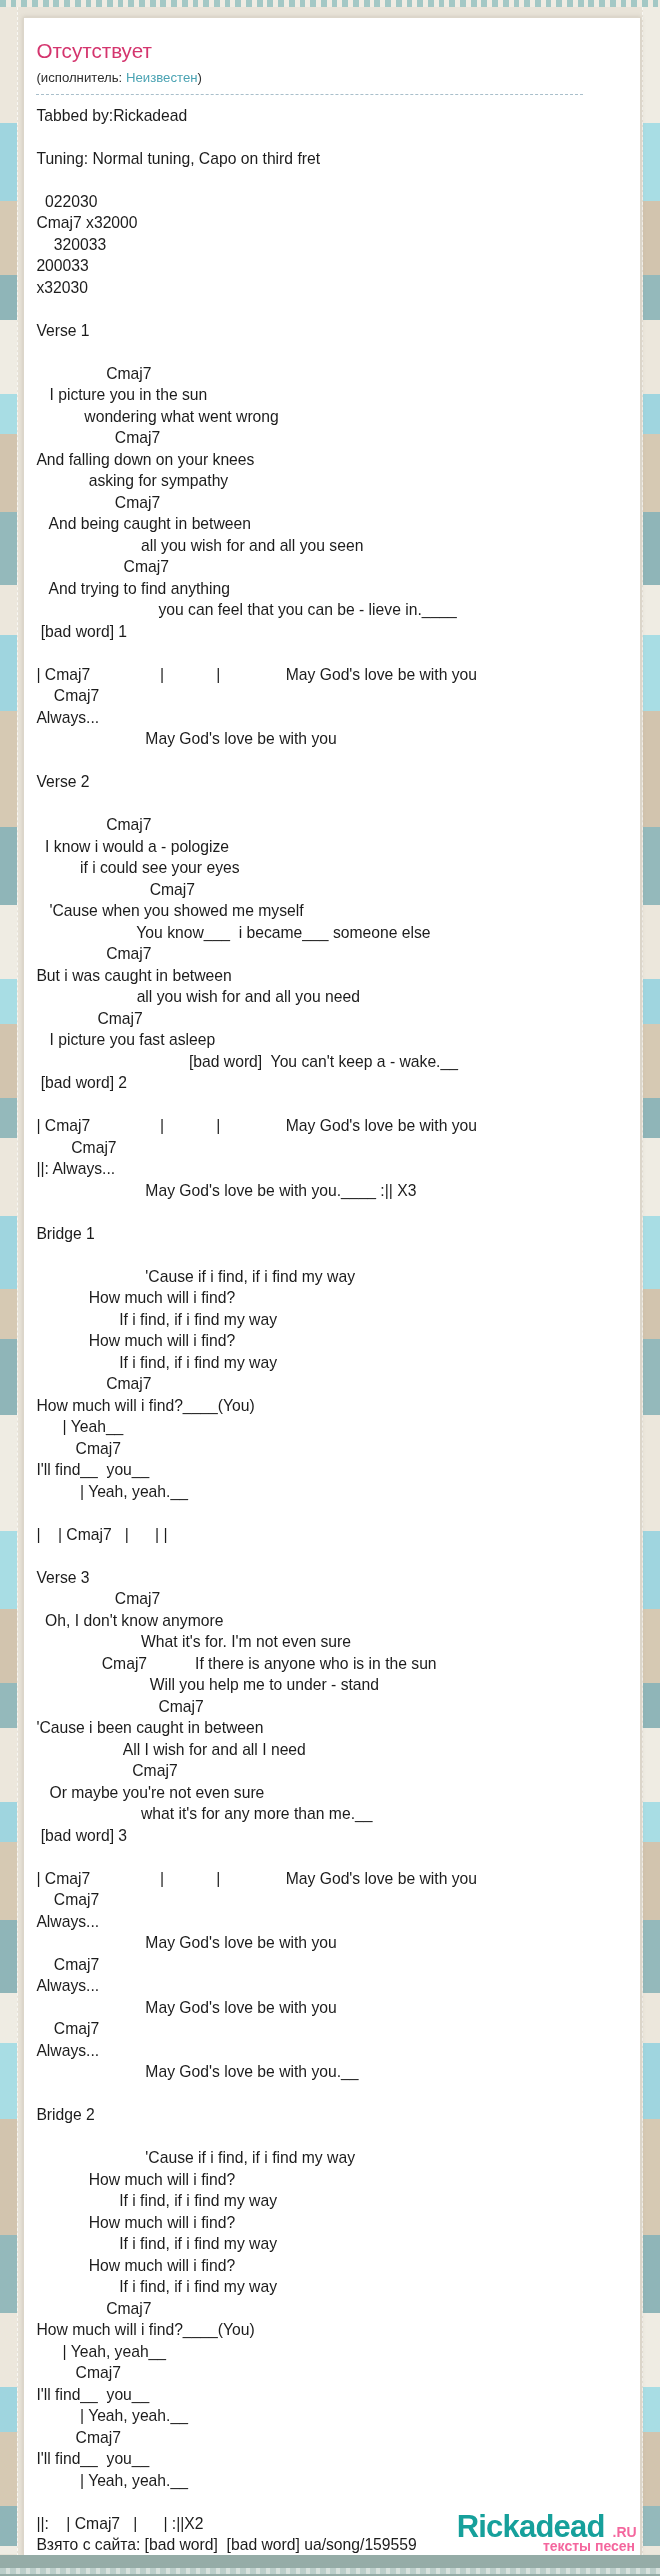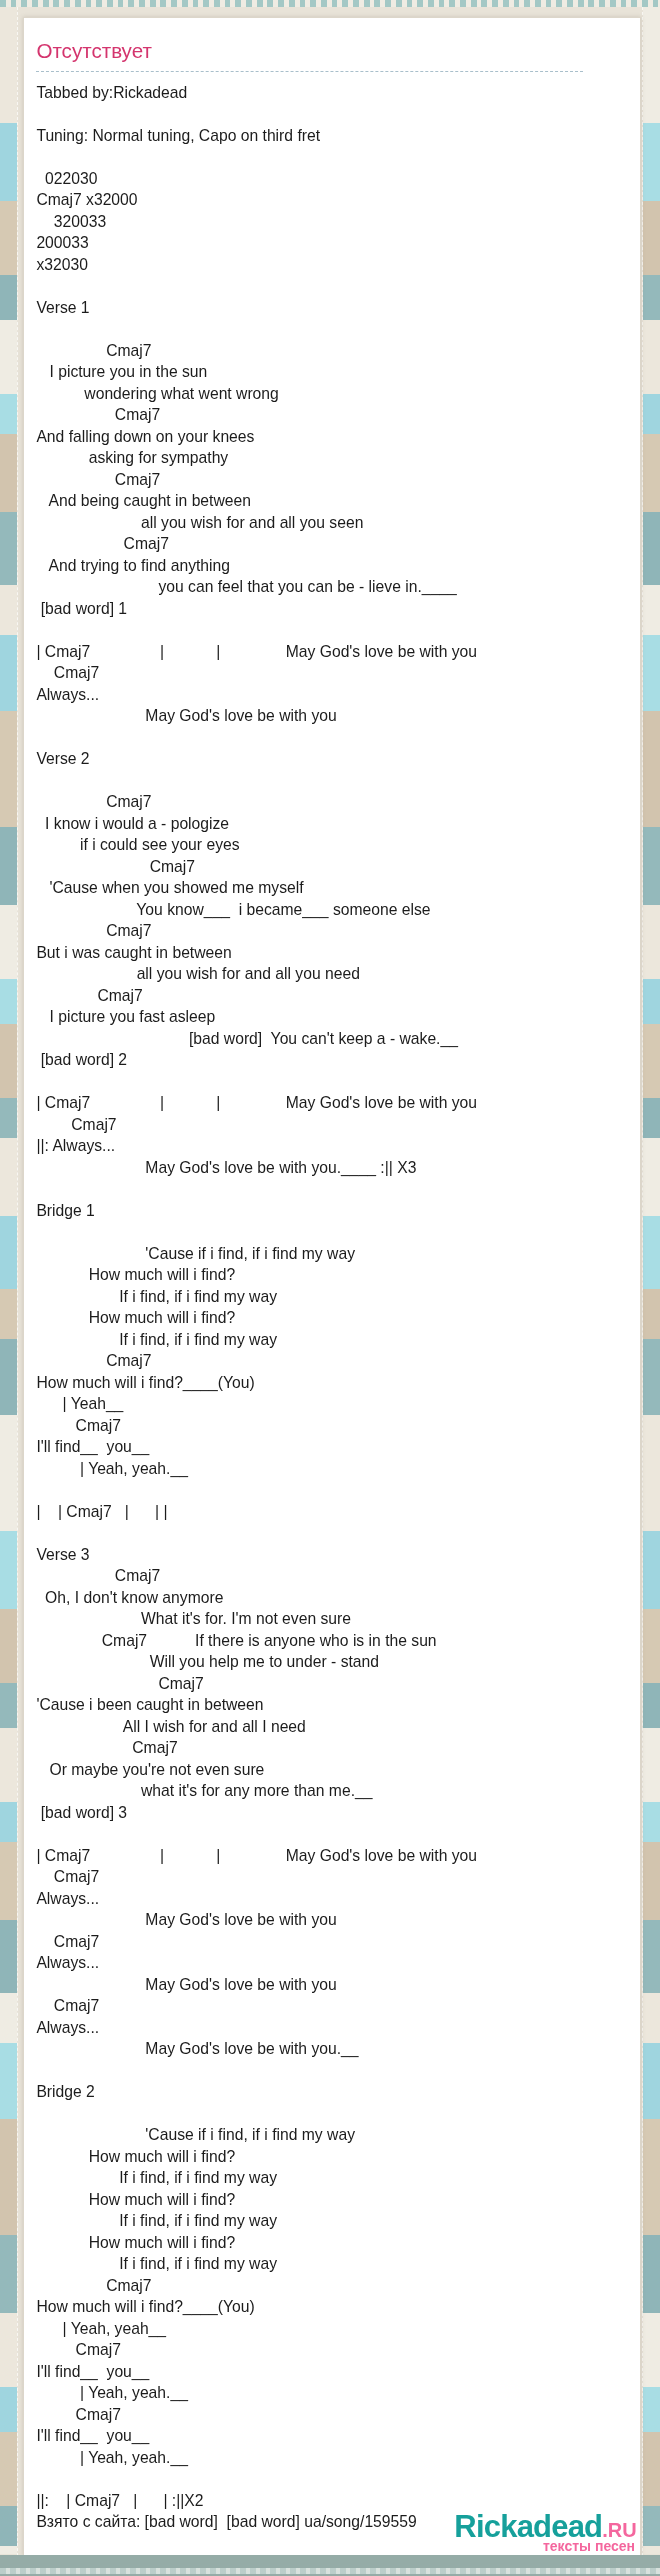--- a/index.html
+++ b/index.html
@@ -31,21 +31,21 @@
 
   
   .bottom-band{position:absolute;left:0;top:2555px;width:661px;height:20.6px;background:var(--band_teal);}
   .bottom-band .dots{position:absolute;left:0;bottom:1.7px;width:100%;height:5.8px;
     background:repeating-linear-gradient(90deg,#c2d4d0 0 5.8px,#e4ebe7 5.8px 10px);opacity:.85;}
 
   
   .logo{position:absolute;right:3.3px;bottom:1.7px;text-align:right;line-height:1;}
   .logo .row{display:flex;align-items:baseline;justify-content:flex-end;}
   .logo .main{font-size:31px;font-weight:800;color:var(--logo_teal);letter-spacing:-0.8px;}
-  .logo .domain{font-size:20px;font-weight:800;color:var(--logo_pink);letter-spacing:0;}
+  .logo .domain{font-size:14px;font-weight:800;color:var(--logo_pink);letter-spacing:0;padding-left:8px;}
   .logo .tagline{font-size:14px;font-weight:700;color:var(--logo_pink);margin-top:-3.3px;margin-right:1.7px;}
 </style>
 </head>
 <body>
 
 <div id="page">
 
   <div class="top-band"></div>
 
   <div class="stripe-col left" id="stripe-left">
@@ -123,20 +123,21 @@
       <div style="height: 74px; background: rgb(239, 236, 227);"></div>
       <div style="height: 45px; background: rgb(168, 221, 228);"></div>
       <div style="height: 74px; background: rgb(210, 196, 174);"></div>
       <div style="height: 40px; background: rgb(148, 185, 187);"></div>
       <div style="height: 8.3px; background: rgb(236, 231, 220);"></div>
     </div>
 
   <div class="sheet">
     <div class="sheet-inner">
       <h1 class="page-title">Отсутствует</h1>
+      <div class="artist-line"><span>(исполнитель: </span><a href="#">Неизвестен</a><span>)</span></div>
       <div class="head-sep"></div>
       <pre class="song" id="song-text">Tabbed by:Rickadead
 
 Tuning: Normal tuning, Capo on third fret
 
   022030
 Cmaj7 x32000
     320033
 200033
 x32030

